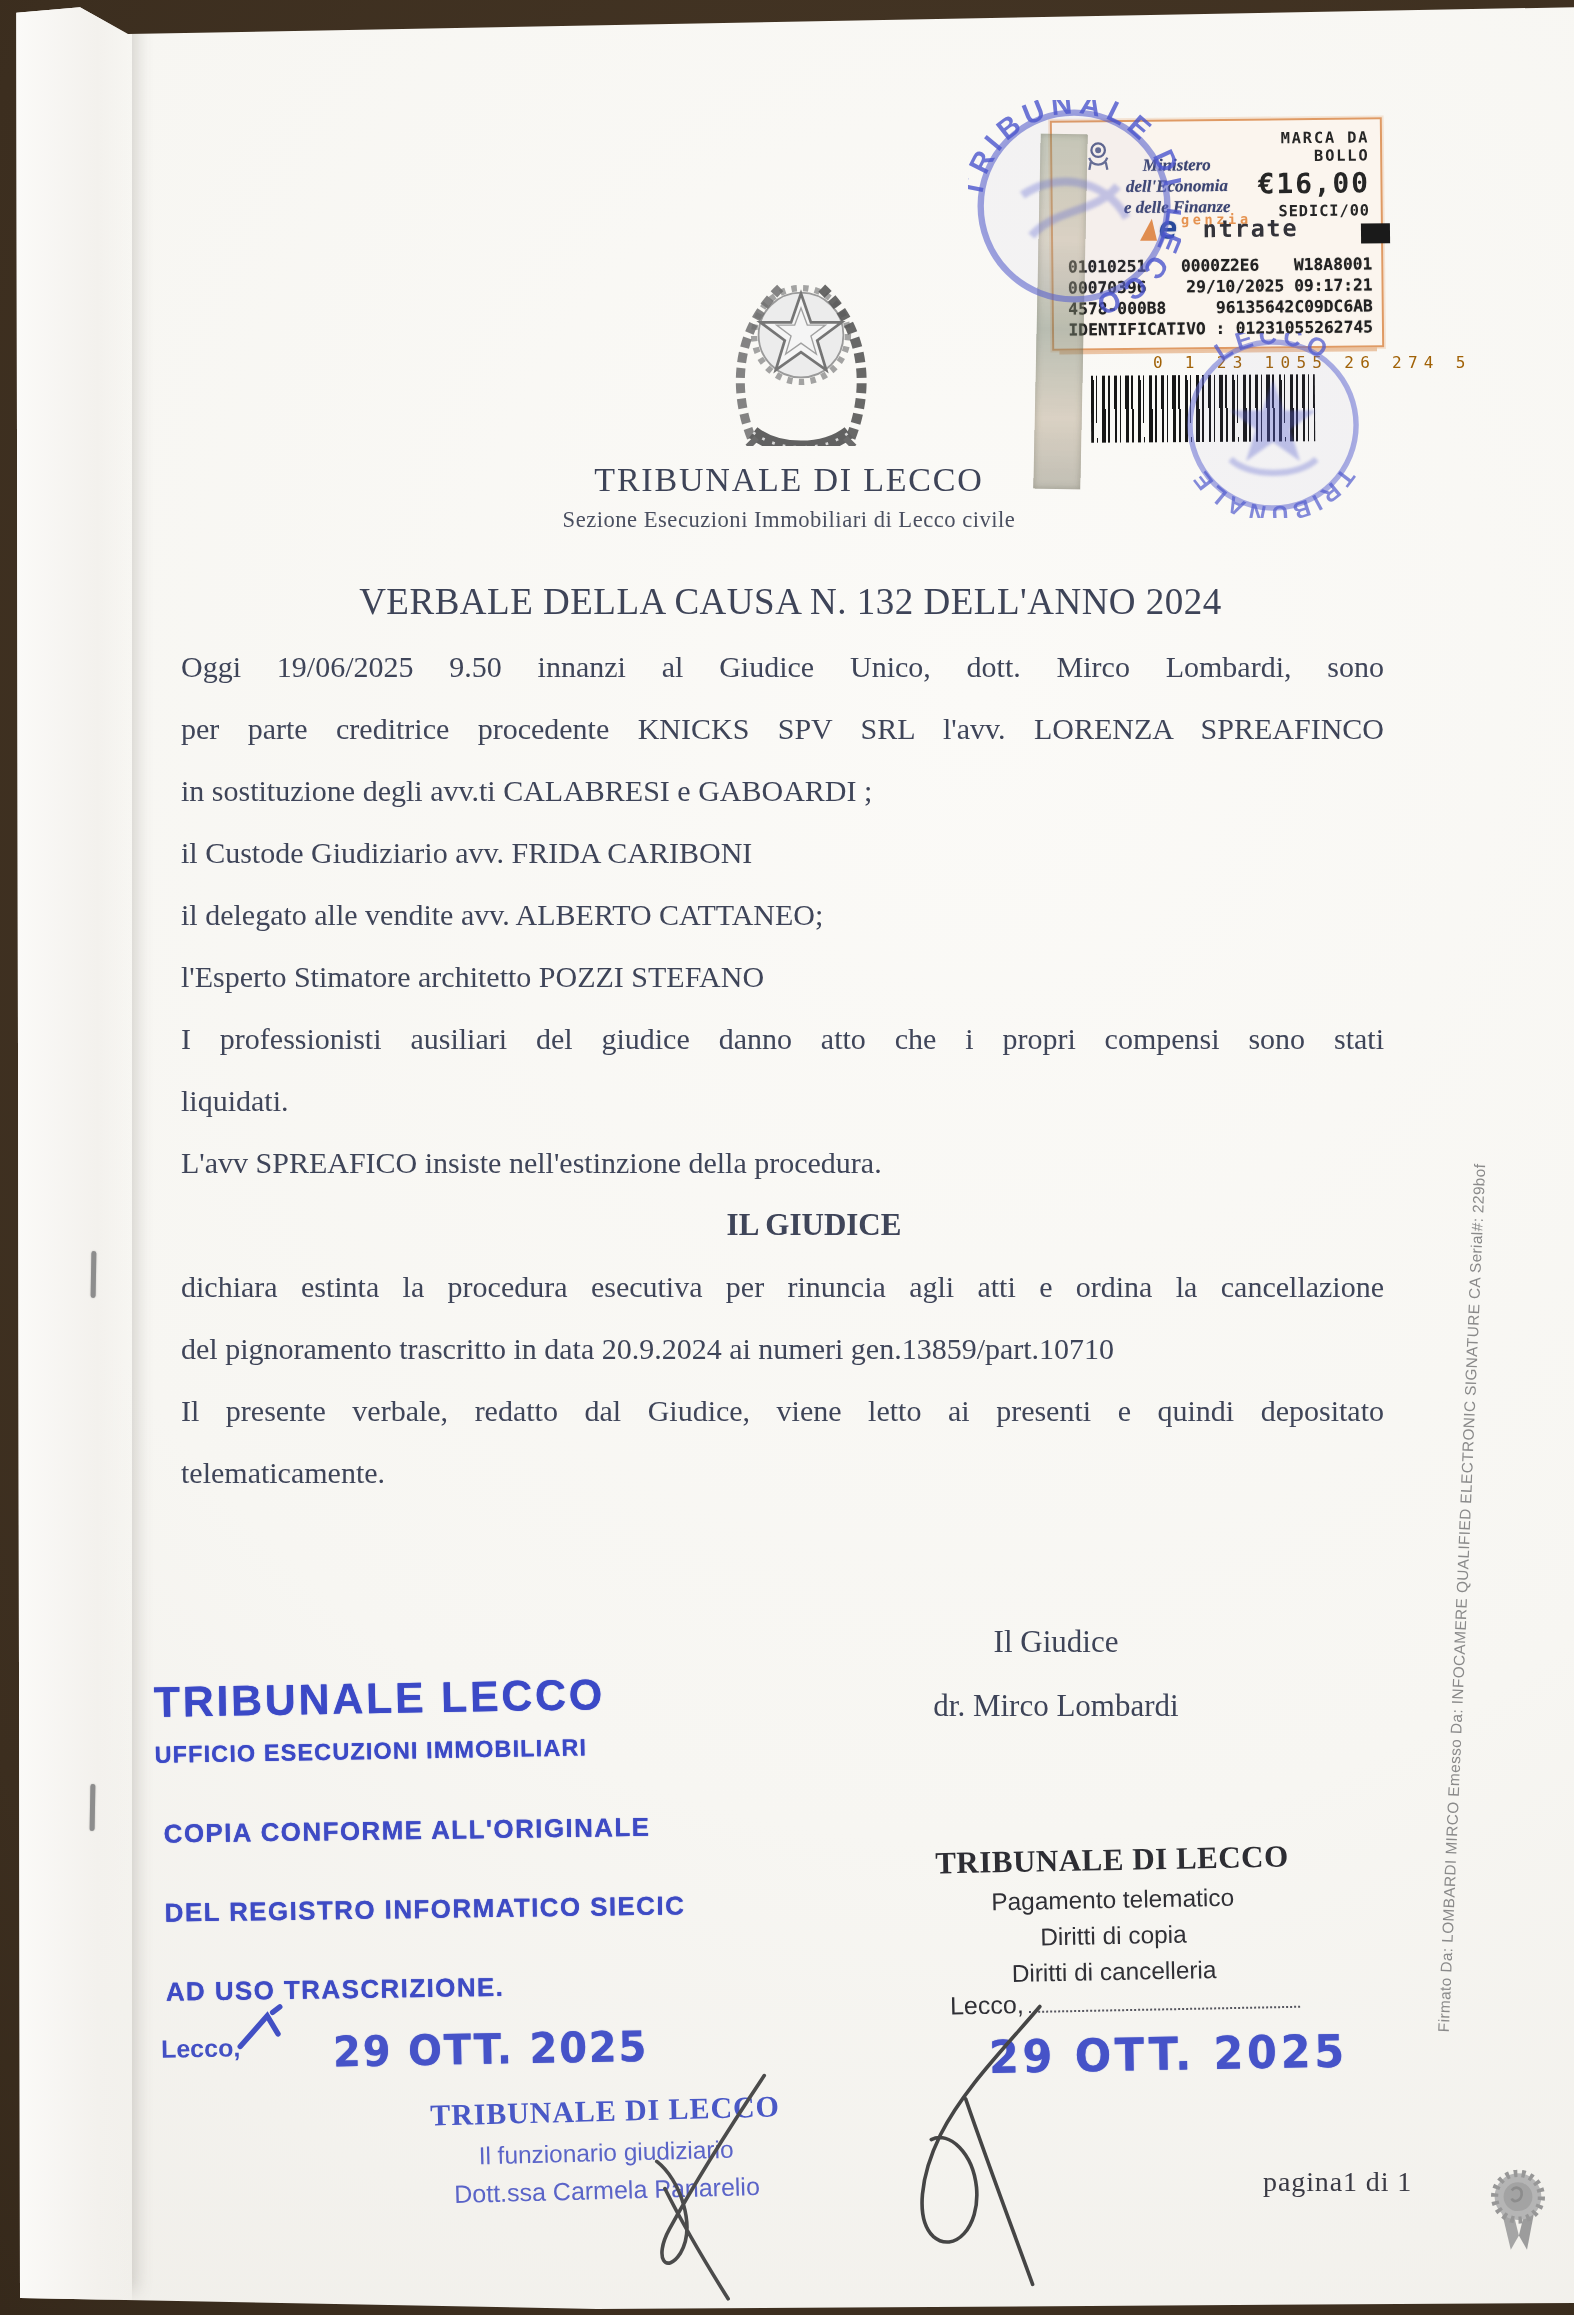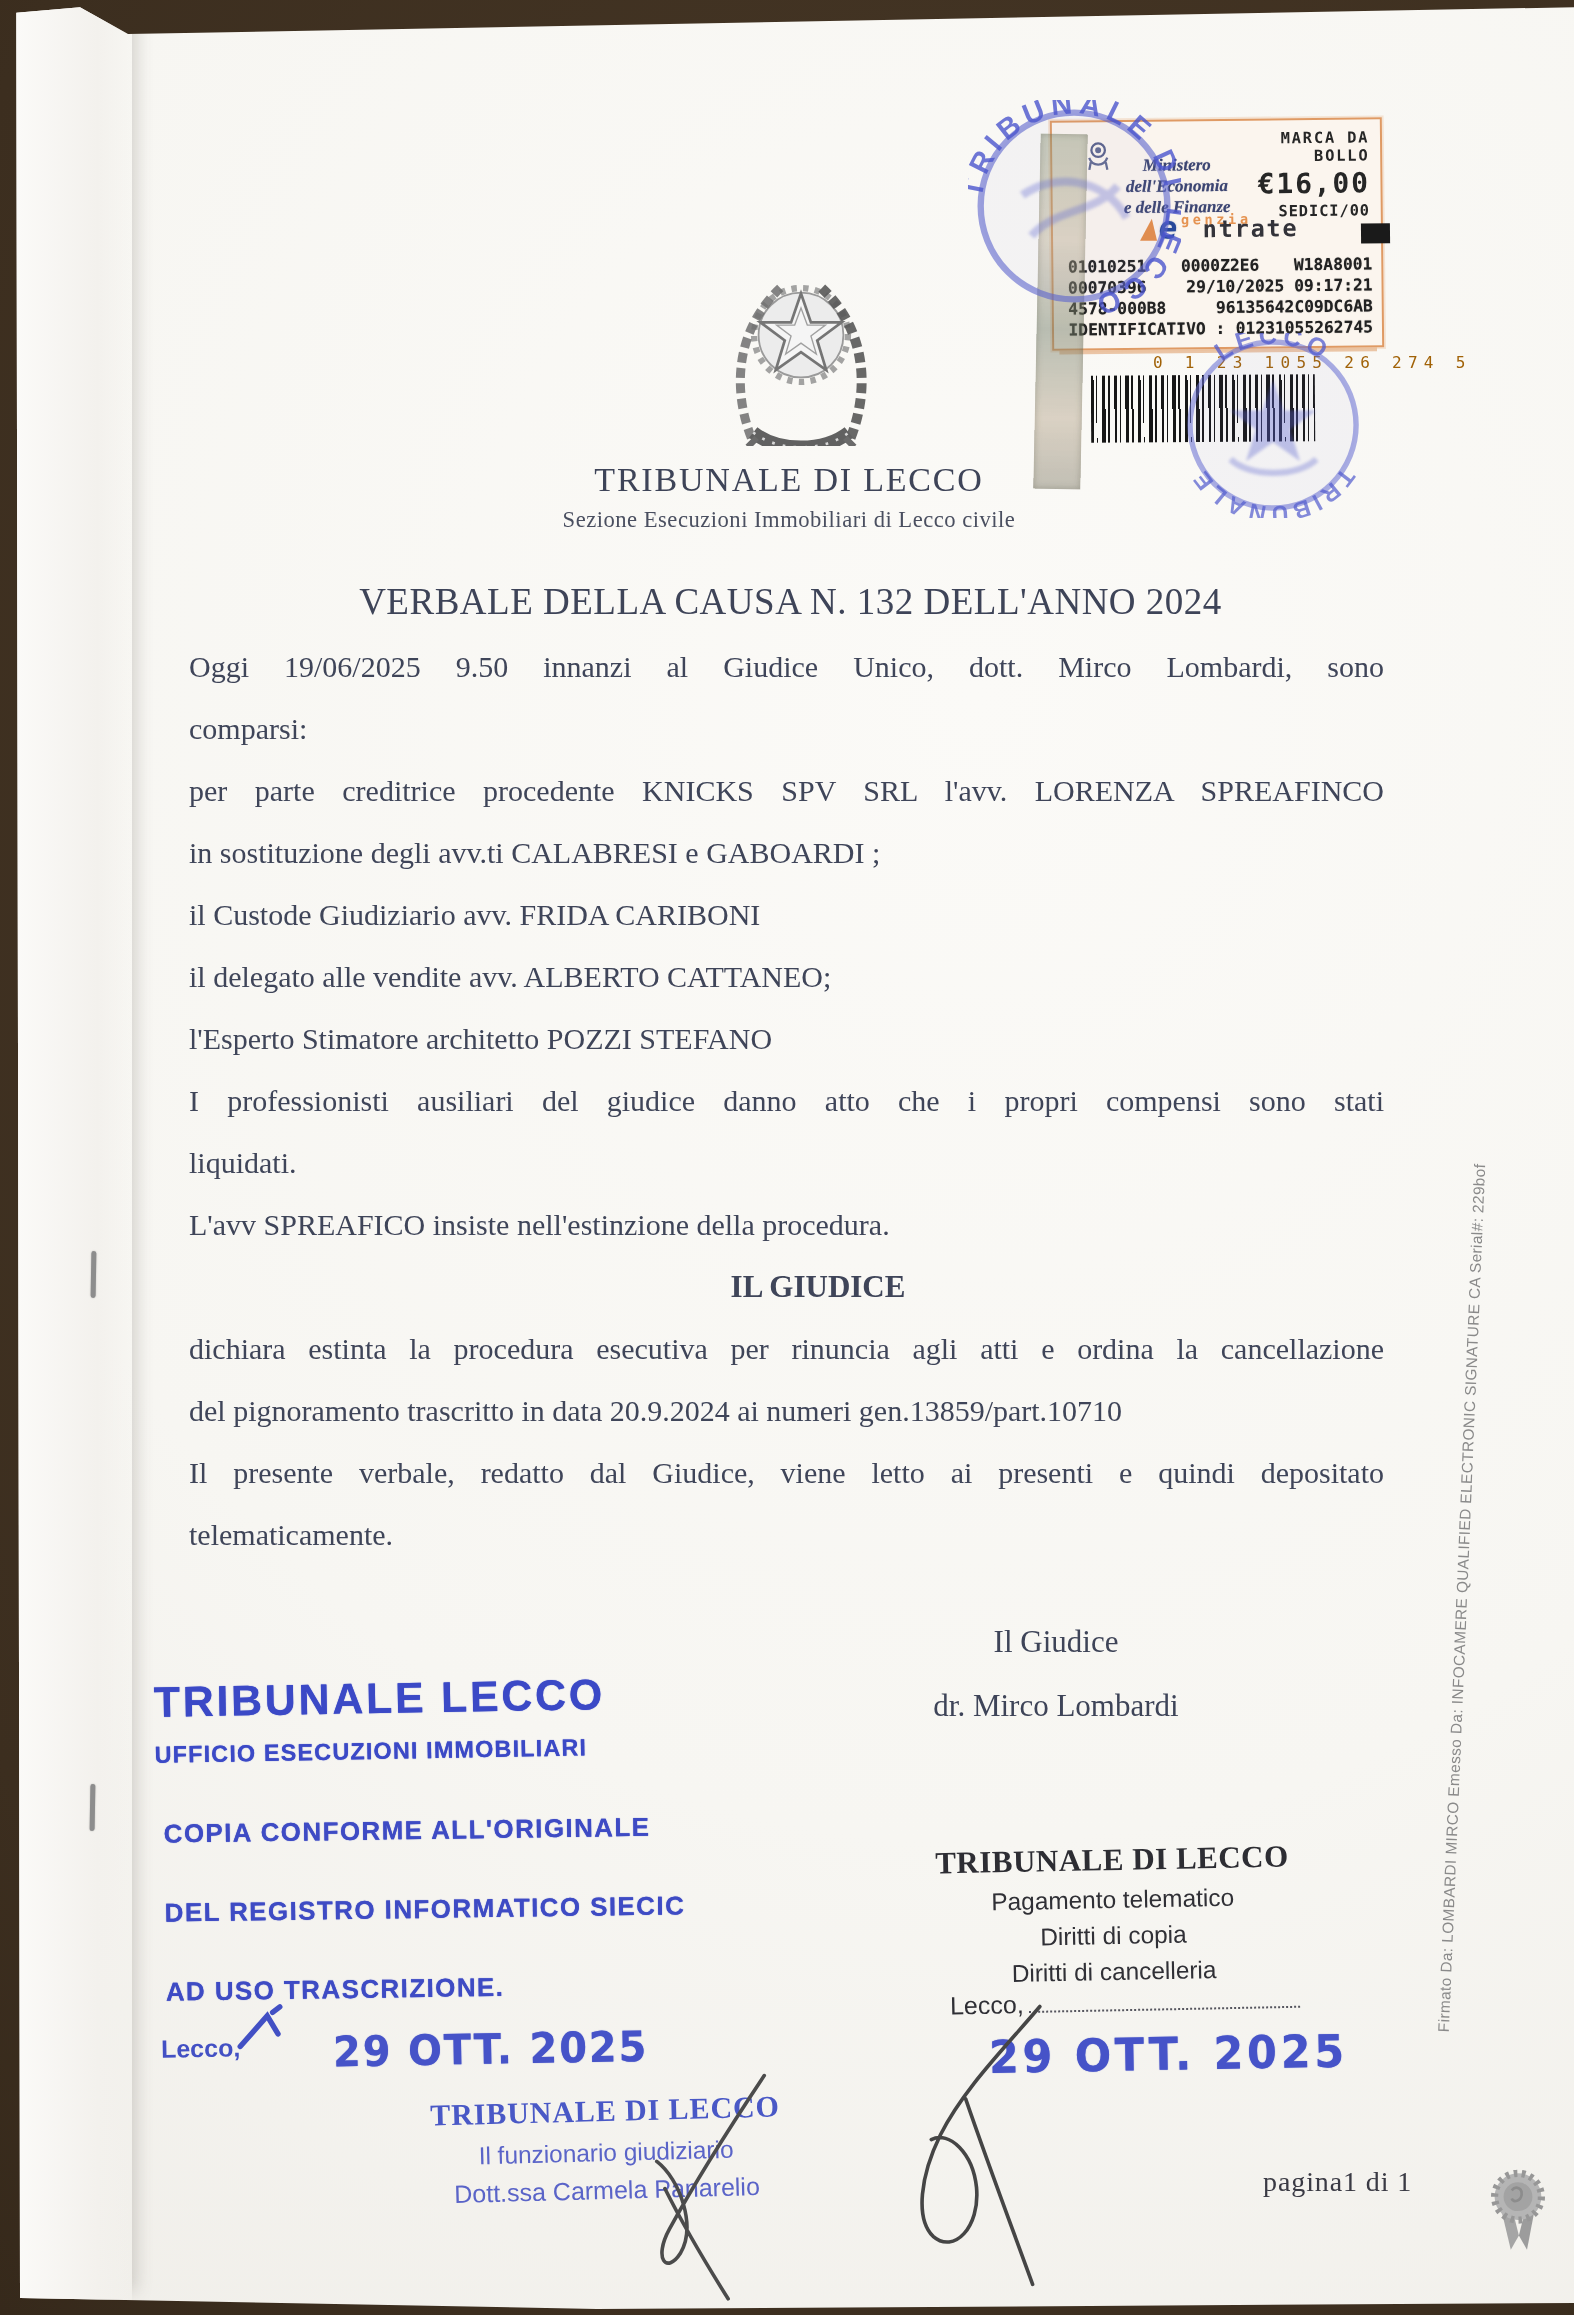--- a/index.html
+++ b/index.html
@@ -19,21 +19,21 @@
     background:linear-gradient(to right,#fbfaf8 0%,#f3f1ed 70%,rgba(243,241,237,0) 100%);
     box-shadow:12.7px 0 16.3px -9px rgba(90,85,75,.25);
   }
   .staple{position:absolute;width:5.4px;border-radius:2.7px;background:#8d8d8d;box-shadow:0 0 1.8px rgba(0,0,0,.25);}
   .txt{position:absolute;color:#3e4458;}
   .center{text-align:center;}
   .court-title{left:246px;top:461px;width:1086px;font-size:34px;letter-spacing:1.8px;}
   .court-section{left:246px;top:507px;width:1086px;font-size:22.6px;letter-spacing:0.5px;color:#4a4f60;}
   .main-title{left:181px;top:580px;width:1219px;font-size:37px;letter-spacing:0.5px;}
   .body-block{left:181px;top:636px;width:1203px;font-size:30px;line-height:62px;color:#3f4559;}
-  .bline{height:62px;white-space:nowrap;margin-left:8px;}
+  .bline{height:62px;white-space:nowrap;}
   .bline.j{white-space:normal;text-align:justify;text-align-last:justify;}
   .bline.heading{font-weight:bold;text-align:center;text-align-last:center;padding-left:63px;font-size:31px;}
   .judge-block{left:866px;top:1624px;width:380px;font-size:31px;color:#3e4458;text-align:center;}
   .judge-block .name{margin-top:28px;}
   .page-label{left:1263px;top:2166px;font-size:28px;color:#3a3a44;letter-spacing:0.9px;}
 
   
   .office-stamp{left:154px;top:1674px;color:#3b49c6;transform:rotate(-1deg);font-family:"Liberation Sans",sans-serif;}
   .office-stamp .l1{font-size:43px;font-weight:bold;letter-spacing:2.7px;text-shadow:0 0 0.9px #3b49c6;}
   .office-stamp .l2{font-size:23.5px;font-weight:bold;letter-spacing:1.1px;margin-top:15.4px;text-shadow:0 0 0.9px #3b49c6;}
@@ -115,21 +115,20 @@
   <path d="M32,190 C60,212 110,212 138,190" fill="none" stroke="#d8d8d8" stroke-width="3" stroke-dasharray="3 9"></path>
   <path d="M36,196 L26,206 M134,196 L144,206" stroke="#6a6a6a" stroke-width="7"></path>
 </svg>
 
 <div class="txt center court-title">TRIBUNALE DI LECCO</div>
 <div class="txt center court-section">Sezione Esecuzioni Immobiliari di Lecco civile</div>
 <div class="txt center main-title">VERBALE DELLA CAUSA N. 132 DELL'ANNO 2024</div>
 
 <div class="txt body-block">
   <div class="bline j">Oggi  19/06/2025  9.50  innanzi  al  Giudice  Unico,  dott.  Mirco  Lombardi,  sono</div>
-  <div class="bline">comparsi:</div>
   <div class="bline j">per parte creditrice procedente KNICKS SPV SRL l'avv. LORENZA SPREAFINCO</div>
   <div class="bline">in sostituzione degli avv.ti CALABRESI e GABOARDI  ;</div>
   <div class="bline">il Custode Giudiziario avv. FRIDA CARIBONI</div>
   <div class="bline">il delegato alle vendite avv. ALBERTO CATTANEO;</div>
   <div class="bline">l'Esperto Stimatore architetto POZZI STEFANO</div>
   <div class="bline j">I  professionisti  ausiliari  del  giudice  danno  atto  che  i  propri  compensi  sono  stati</div>
   <div class="bline">liquidati.</div>
   <div class="bline">L'avv SPREAFICO insiste nell'estinzione della procedura.</div>
   <div class="bline heading">IL GIUDICE</div>
   <div class="bline j">dichiara  estinta  la  procedura  esecutiva  per  rinuncia  agli  atti  e  ordina  la  cancellazione</div>

